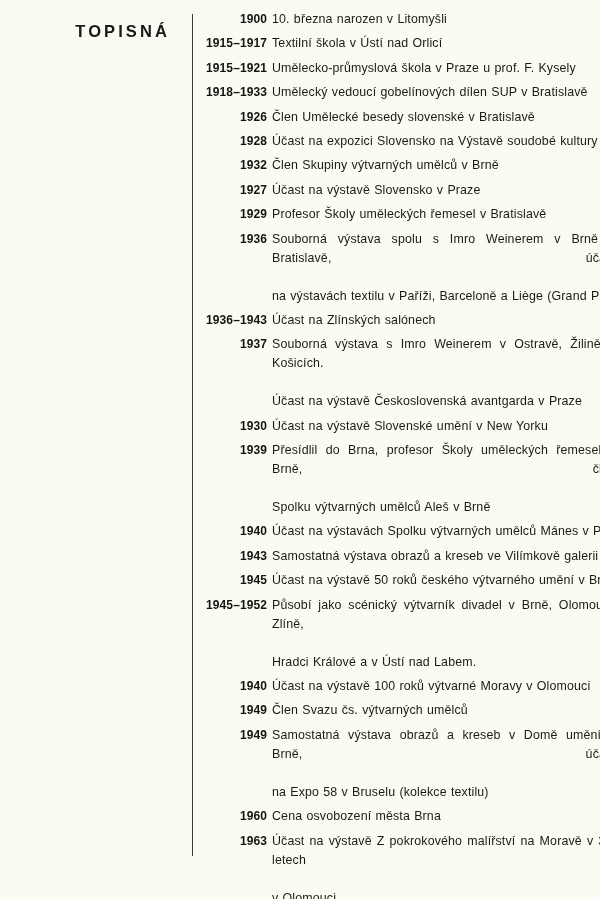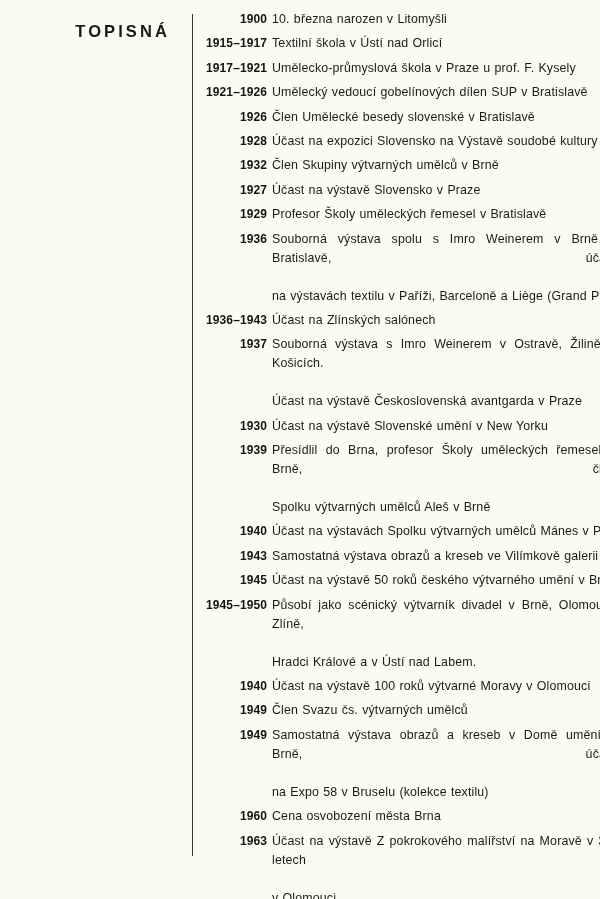--- a/index.html
+++ b/index.html
@@ -132,27 +132,27 @@
           <span class="jline">10. března narozen v Litomyšli</span>
         </div>
       </div>
       <div class="entry">
         <div class="years">1915–1917</div>
         <div class="desc">
           <span class="jline">Textilní škola v Ústí nad Orlicí</span>
         </div>
       </div>
       <div class="entry">
-        <div class="years">1917–1921</div>
+        <div class="years">1915–1921</div>
         <div class="desc">
           <span class="jline">Umělecko-průmyslová škola v Praze u prof. F. Kysely</span>
         </div>
       </div>
       <div class="entry">
-        <div class="years">1921–1926</div>
+        <div class="years">1918–1933</div>
         <div class="desc">
           <span class="jline">Umělecký vedoucí gobelínových dílen SUP v Bratislavě</span>
         </div>
       </div>
       <div class="entry">
         <div class="years">1926</div>
         <div class="desc">
           <span class="jline">Člen Umělecké besedy slovenské v Bratislavě</span>
         </div>
       </div>
@@ -225,21 +225,21 @@
           <span class="jline">Samostatná výstava obrazů a kreseb ve Vilímkově galerii v Praze</span>
         </div>
       </div>
       <div class="entry">
         <div class="years">1945</div>
         <div class="desc">
           <span class="jline">Účast na výstavě 50 roků českého výtvarného umění v Brně</span>
         </div>
       </div>
       <div class="entry">
-        <div class="years">1945–1950</div>
+        <div class="years">1945–1952</div>
         <div class="desc">
           <span class="jfull">Působí jako scénický výtvarník divadel v Brně, Olomouci, Zlíně,</span>
           <span class="jline">Hradci Králové a v Ústí nad Labem.</span>
         </div>
       </div>
       <div class="entry">
         <div class="years">1940</div>
         <div class="desc">
           <span class="jline">Účast na výstavě 100 roků výtvarné Moravy v Olomouci</span>
         </div>

